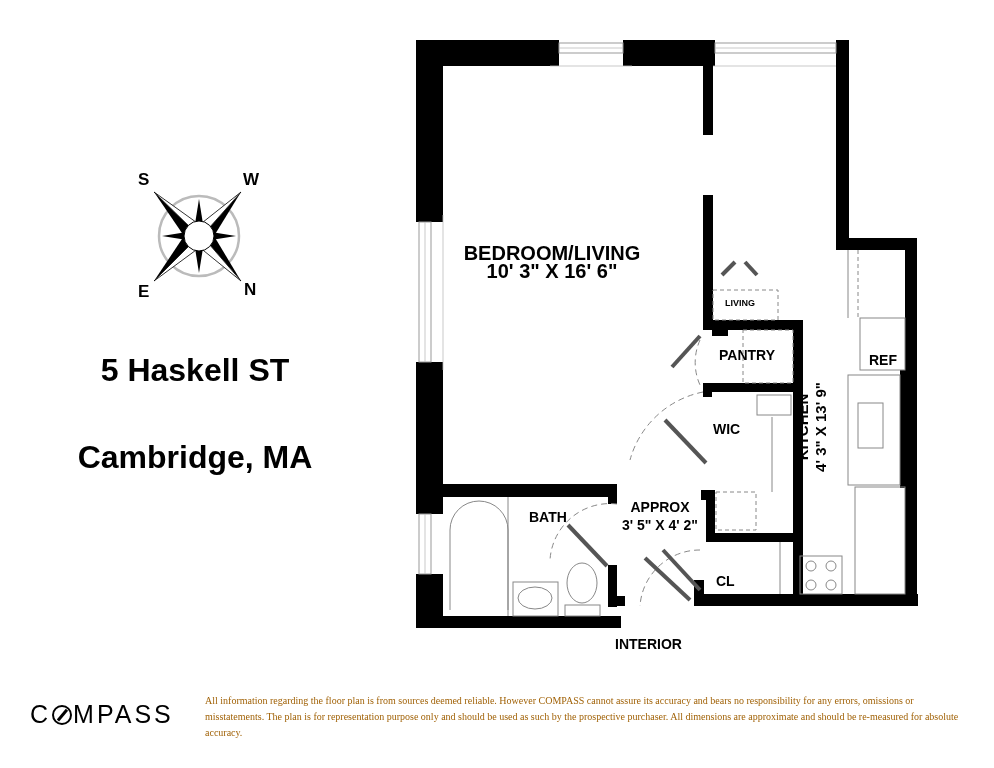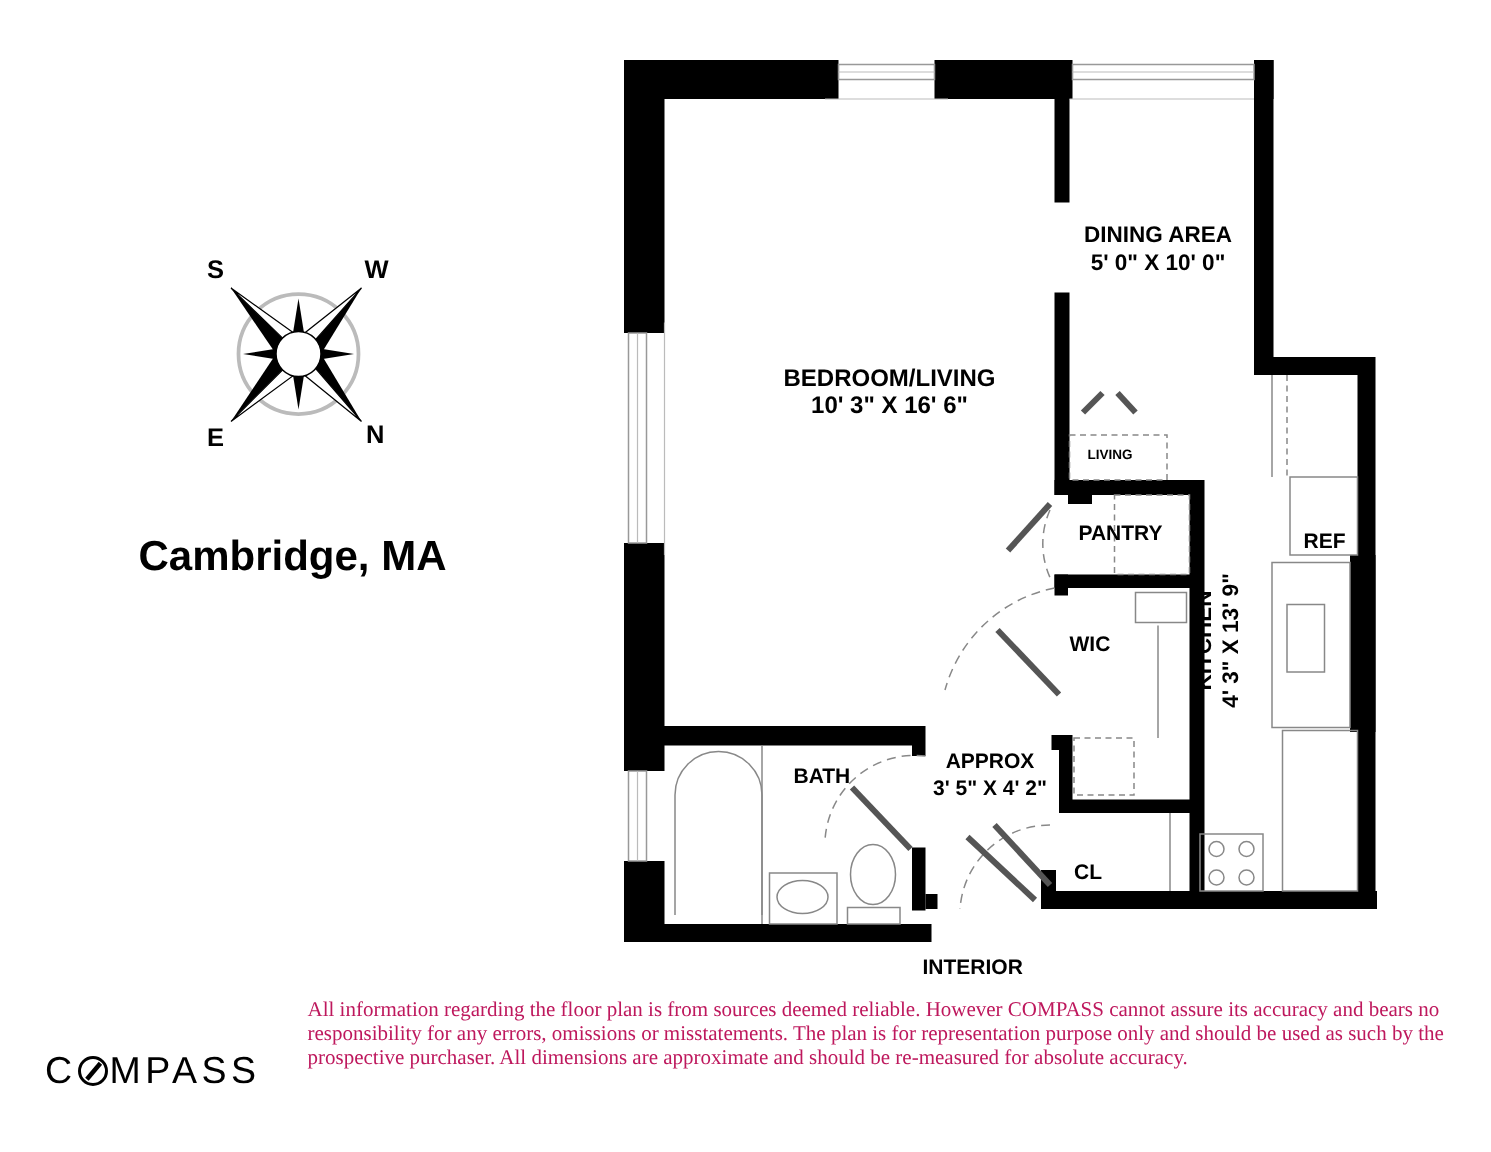--- a/index.html
+++ b/index.html
@@ -2,28 +2,28 @@
 <html><head>
 <meta charset="utf-8">
 <style>
   html, body { margin:0; padding:0; background:#ffffff; }
   body { width:994px; height:768px; position:relative; overflow:hidden; font-family:"Liberation Sans", sans-serif; color:#000; }
   .abs { position:absolute; }
   .compass { left:120px; top:162px; width:160px; height:150px; }
   .compass-label { position:absolute; font-weight:bold; font-size:17px; font-family:"Liberation Sans", sans-serif; }
   .address { left:40px; top:350px; width:310px; text-align:center; }
   .address .line1 { font-size:32px; font-weight:bold; line-height:40px; }
-  .address .line2 { font-size:28px; font-weight:bold; line-height:42px; }
+  .address .line2 { font-size:32px; font-weight:bold; line-height:42px;margin-top:46px; }
   .address .line3 { font-size:15px; font-weight:bold; margin-top:6px; }
   .plan { left:0; top:0; width:994px; height:680px; }
   .room-label { position:absolute; font-weight:bold; text-align:center; white-space:nowrap; font-family:"Liberation Sans", sans-serif; }
   .footer-logo { left:30px; top:700px; font-size:25px; letter-spacing:3px; font-family:"Liberation Sans", sans-serif; font-weight:normal; }
   .footer-logo .o { display:inline-block; width:20px; height:20px; border:2.5px solid #000; border-radius:50%; position:relative; vertical-align:-2px; margin:0 1px; box-sizing:border-box; }
   .footer-logo .o::after { content:""; position:absolute; left:7px; top:1px; width:2.5px; height:14px; background:#000; transform:rotate(40deg); }
-  .disclaimer { left:205px; top:666px; width:770px; font-family:"Liberation Serif", serif; font-size:14px; line-height:16px; color:#be185d; }
+  .disclaimer { left:205px; top:693px; width:770px; font-family:"Liberation Serif", serif; font-size:10px; line-height:16px; color:#a16207; }
 </style>
 </head>
 <body>
 
 <div class="abs compass">
   <svg width="160" height="150" viewBox="0 0 160 150">
     <circle cx="79" cy="74" r="40" fill="none" stroke="#bbb" stroke-width="2.5"></circle>
 
     <polygon points="34,30 71,66 64,74" fill="#000"></polygon>
     <polygon points="34,30 87,68 71,66" fill="#fff" stroke="#000" stroke-width="0.8"></polygon>
@@ -40,20 +40,21 @@
     <polygon points="116,74 91,70 91,78" fill="#000"></polygon>
     <circle cx="79" cy="74" r="15" fill="#fff" stroke="#000" stroke-width="1"></circle>
   </svg>
   <span class="compass-label" style="left:18px;top:8px;">S</span>
   <span class="compass-label" style="left:123px;top:8px;">W</span>
   <span class="compass-label" style="left:18px;top:120px;">E</span>
   <span class="compass-label" style="left:124px;top:118px;">N</span>
 </div>
 
 <div class="abs address">
+  <div class="line1">5 Haskell ST</div>
   <div class="line2">Cambridge, MA</div>
 </div>
 
 <div class="abs plan">
   <svg width="994" height="680" viewBox="0 0 994 680">
     <g fill="#000">
 
       <rect x="416" y="40" width="143" height="26"></rect>
 
       <rect x="623" y="40" width="92" height="26"></rect>
@@ -158,27 +159,23 @@
       <line x1="568" y1="525" x2="607" y2="566"></line>
       <line x1="645" y1="558" x2="690" y2="600"></line>
       <line x1="663" y1="550" x2="700" y2="590"></line>
       <line x1="700" y1="336" x2="672" y2="367"></line>
       <line x1="665" y1="420" x2="706" y2="463"></line>
       <line x1="722" y1="275" x2="735" y2="262"></line>
       <line x1="757" y1="275" x2="745" y2="262"></line>
     </g>
   </svg>
 
-  <div class="room-label" style="left:493px;top:244px;width:200px;font-size:16px;line-height:18px;">
+  <div class="room-label" style="left:452px;top:244px;width:200px;font-size:20px;line-height:18px;">
     <div>BEDROOM/LIVING</div>
     <div>10' 3" X 16' 6"</div>
-  </div>
-  <div class="room-label" style="left:702px;top:147px;width:140px;font-size:15px;line-height:19px;">
-    <div>DINING AREA</div>
-    <div>5' 0" X 10' 0"</div>
   </div>
   <div class="room-label" style="left:752px;top:409px;width:120px;font-size:15px;line-height:18px;transform:rotate(-90deg);transform-origin:center;">
     <div>KITCHEN</div>
     <div>4' 3" X 13' 9"</div>
   </div>
   <div class="room-label" style="left:610px;top:498px;width:100px;font-size:14px;line-height:18px;">
     <div>APPROX</div>
     <div>3' 5" X 4' 2"</div>
   </div>
   <div class="room-label" style="left:515px;top:509px;font-size:14px;margin-left:14px;">BATH</div>

